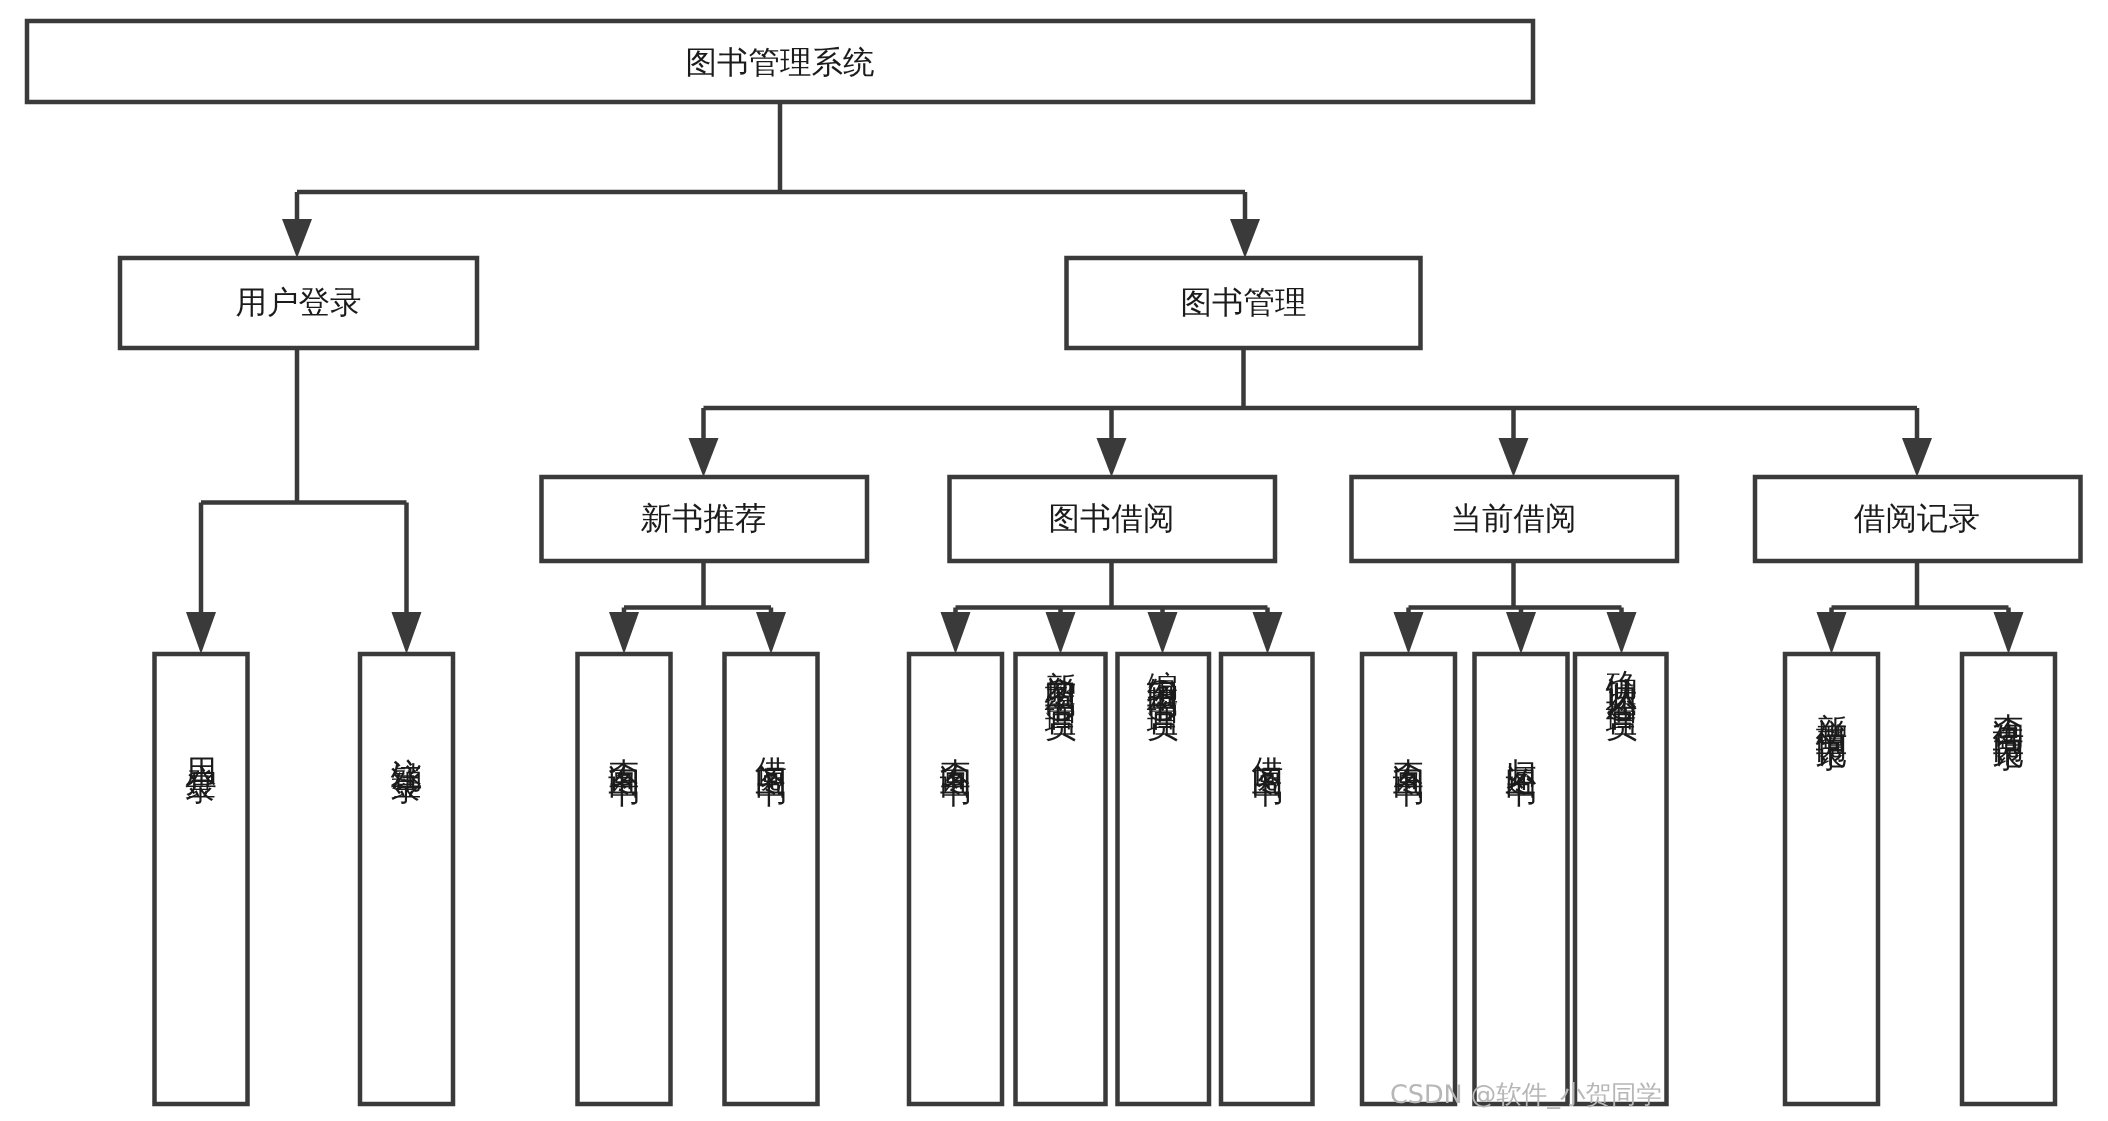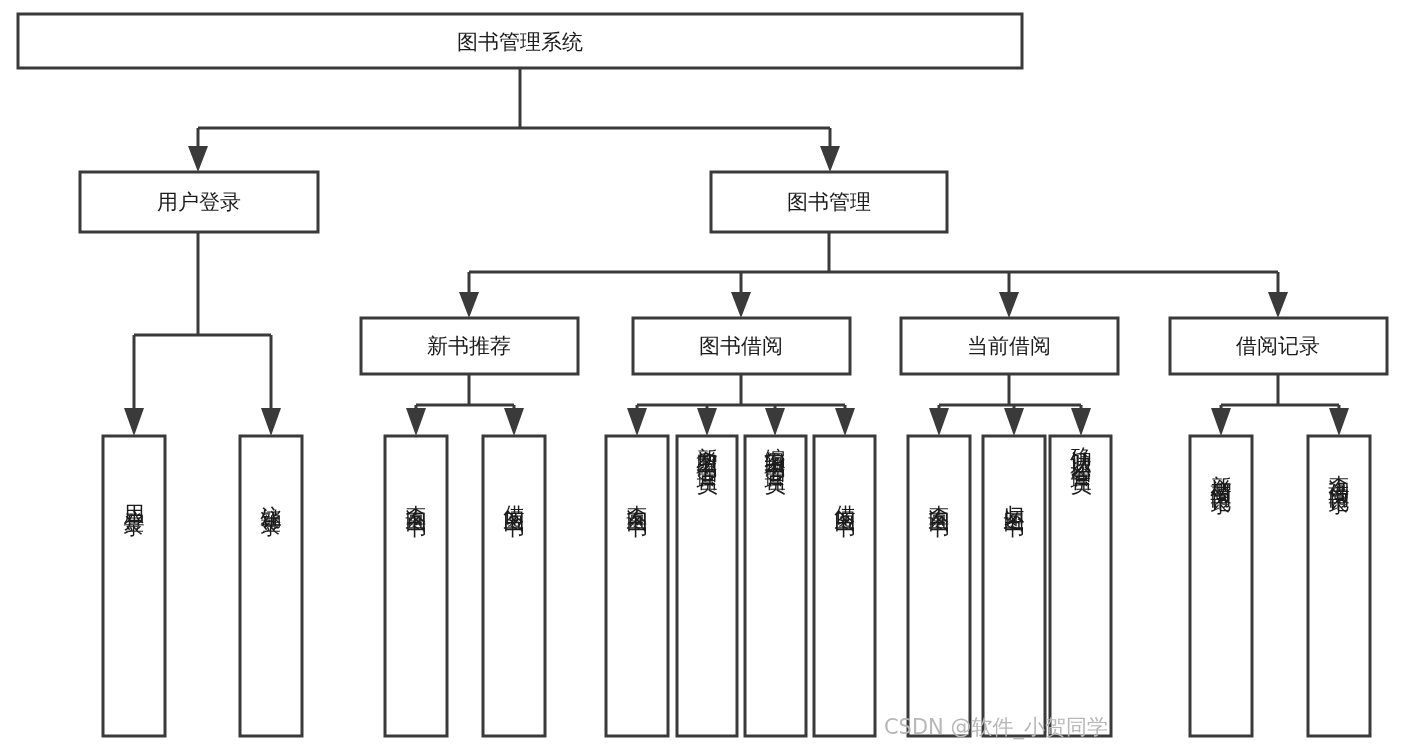--- a/index.html
+++ b/index.html
@@ -54,21 +54,21 @@
     fill: #1b1b1b;
     text-anchor: middle;
     writing-mode: vertical-rl;
     letter-spacing: 4px;
   }
   .watermark-text {
     position: absolute;
     right: 8px;
     bottom: 6px;
     font-family: "DejaVu Sans", "Liberation Sans", sans-serif;
-    font-size: 21px;
+    font-size: 17px;
     color: #b7b7b7;
     white-space: nowrap;
     user-select: none;
   }
 </style>
 </head>
 <body>
 
 <div id="diagram-root">
 

